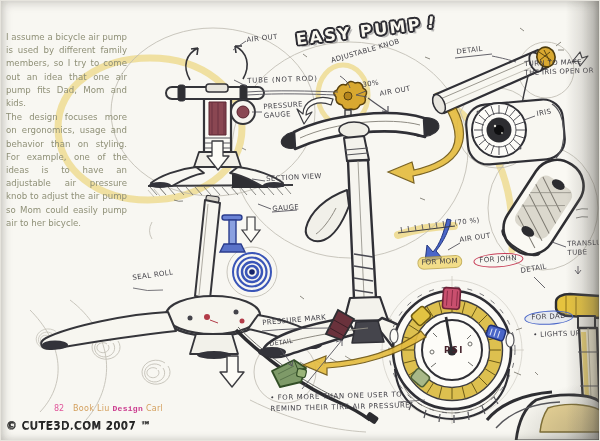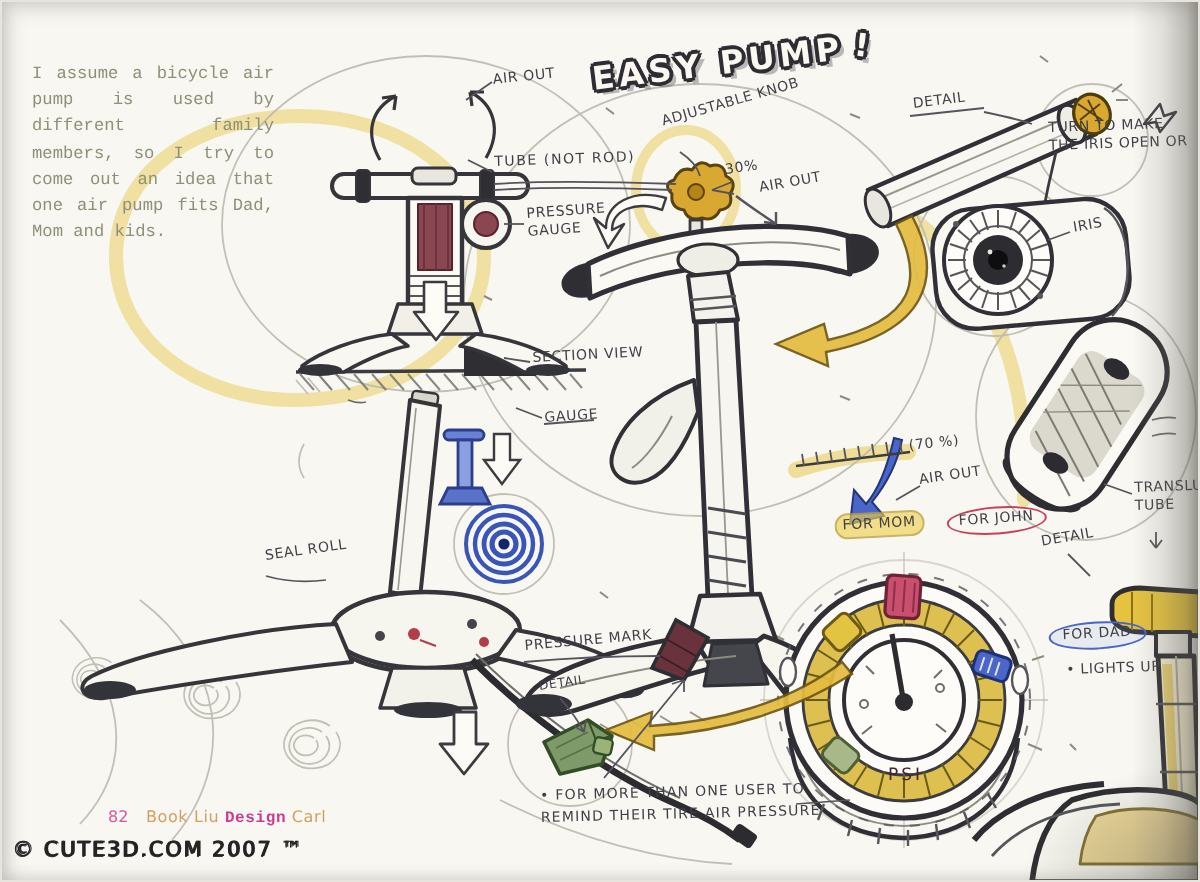--- a/index.html
+++ b/index.html
@@ -5,36 +5,36 @@
   html,body{margin:0;padding:0;background:#aeaba4;}
   .stage{position:relative;width:600px;height:441px;overflow:hidden;background:#f8f7f2;
          font-family:"DejaVu Sans",sans-serif;}
   .scan-edges{position:absolute;inset:0;pointer-events:none;z-index:5;
     box-shadow:inset 0 0 0 1px #e6e4dd, inset 4px 4px 9px rgba(110,108,100,.28), inset 0 -3px 7px rgba(110,108,100,.22);}
   .page-curl{position:absolute;top:0;right:0;width:34px;height:441px;z-index:4;pointer-events:none;
     background:linear-gradient(to right, rgba(120,116,108,0) 0%, rgba(120,116,108,.18) 45%, rgba(92,89,82,.38) 80%, rgba(70,68,62,.55) 100%);}
   .corner-shade{position:absolute;right:0;bottom:0;width:90px;height:60px;z-index:4;pointer-events:none;
     background:radial-gradient(ellipse at 100% 100%, rgba(80,78,72,.35), rgba(80,78,72,0) 70%);}
   svg.sketch{position:absolute;left:0;top:0;z-index:1;}
-  .text-col{position:absolute;left:16px;top:31px;width:121px;z-index:2;font-family:Liberation Mono, monospace;}
+  .text-col{position:absolute;left:6px;top:31px;width:121px;z-index:2;}
   .en{font-size:8.6px;line-height:13.2px;color:#8f9077;text-align:justify;margin:0 0 1px 0;}
   .zh{position:absolute;left:21px;top:178px;width:131px;font-size:8.8px;line-height:13.6px;
       color:#605f59;text-align:justify;z-index:2;}
   .lbl{position:absolute;z-index:2;font-size:7px;line-height:8.6px;font-weight:500;color:#403f46;
        letter-spacing:.35px;white-space:pre-line;transform-origin:left top;}
   .lbl.sm{font-size:6.2px;line-height:7.6px;}
   .easy{position:absolute;left:295px;top:30px;z-index:2;transform:rotate(-7deg);transform-origin:left top;
         font-size:16px;font-weight:800;letter-spacing:2.5px;color:#faf8f0;white-space:nowrap;
         text-shadow:-2px 0 0 #2e2d33,2px 0 0 #2e2d33,0 -2px 0 #2e2d33,0 2px 0 #2e2d33,
           -1.4px -1.4px 0 #2e2d33,1.4px -1.4px 0 #2e2d33,-1.4px 1.4px 0 #2e2d33,1.4px 1.4px 0 #2e2d33,3px 3px 0 rgba(40,40,45,.3);}
   .easy .bang{display:inline-block;transform:rotate(14deg);margin-left:5px;}
   .tag-mom{background:rgba(238,208,80,.65);border-radius:7px;padding:1px 3px;border:1px solid rgba(120,100,30,.35);}
   .tag-john{border:1.5px solid #c8405a;border-radius:50%;padding:1px 5px 2px;}
   .tag-dad{border:1.5px solid #4a66c8;border-radius:50%;padding:1px 6px 2px;background:rgba(130,155,225,.14);}
-  .psi{font-size:8.5px;font-weight:normal;color:#46232c;letter-spacing:1.5px;margin-top:38px;}
+  .psi{font-size:8.5px;font-weight:bold;color:#46232c;letter-spacing:1.5px;}
   .footer-num{position:absolute;left:54px;top:404px;z-index:2;font-size:8px;font-weight:normal;color:#e0559a;}
   .footer-title{position:absolute;left:73px;top:404px;z-index:2;font-size:8px;color:#d4a05e;letter-spacing:.3px;}
   .footer-title .design{color:#cb3b8e;font-weight:bold;font-family:Liberation Mono, monospace;}
   .watermark{position:absolute;left:6px;top:419px;z-index:2;font-size:10.5px;font-weight:normal;color:#242424;
              letter-spacing:.9px;text-shadow:.7px 0 0 #242424, 0 .5px 0 #3a3a3a;}
 </style>
 </head>
 <body>
 
 <div class="stage">
@@ -295,20 +295,21 @@
       <path d="M262,331 C284,329 308,328 330,328"></path>
       <path d="M280,349 C286,356 290,362 292,366 M292,366 l-5,-3 M292,366 l1,-6"></path>
       <path d="M302,389 L342,340 M342,340 l-6,2 M342,340 l0,6"></path>
       <path d="M398,402 L425,400" stroke-width=".8"></path>
       <path d="M133,288 q14,4 30,2" stroke-width=".8"></path>
     </g>
   </svg>
 
   <div class="text-col">
     <p class="en">I assume a bicycle air pump is used by different family members, so I try to come out an idea that one air pump fits Dad, Mom and kids.</p>
+    <p class="en">The design focuses more on ergonomics, usage and behavior than on styling. For example, one of the ideas is to have an adjustable air pressure knob to adjust the air pump so Mom could easily pump air to her bicycle.</p>
   </div>
 
   <div class="easy">
     <span>EASY PUMP</span><span class="bang">!</span>
   </div>
 
   <div class="lbl" style="left:246px;top:36px;transform:rotate(-6deg)">AIR OUT</div>
   <div class="lbl" style="left:247px;top:77px;transform:rotate(-2deg);letter-spacing:.8px">TUBE (NOT ROD)</div>
   <div class="lbl" style="left:330px;top:57px;transform:rotate(-16deg)">ADJUSTABLE KNOB</div>
   <div class="lbl" style="left:362px;top:81px;transform:rotate(-8deg)">30%</div>

